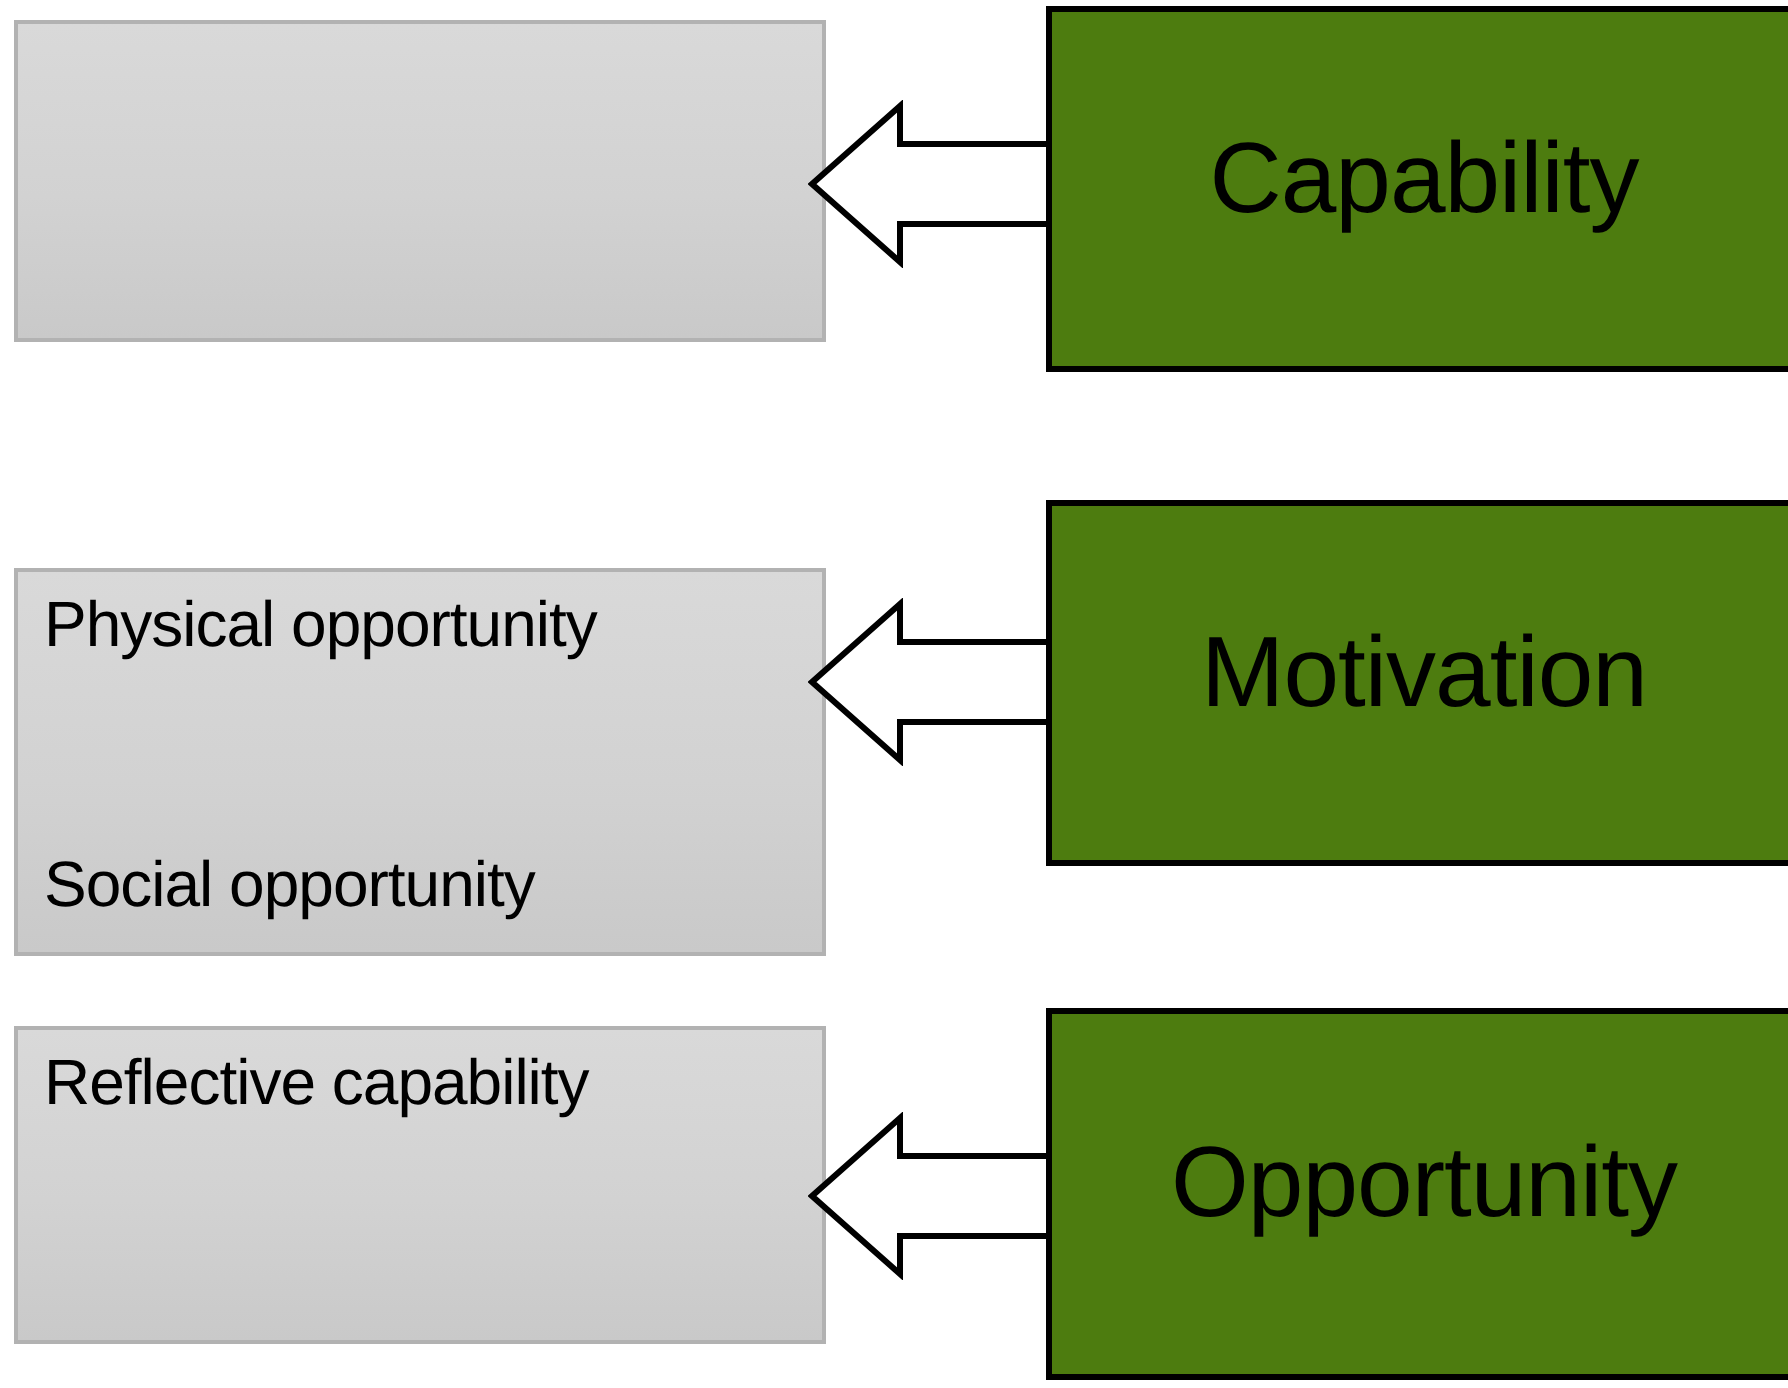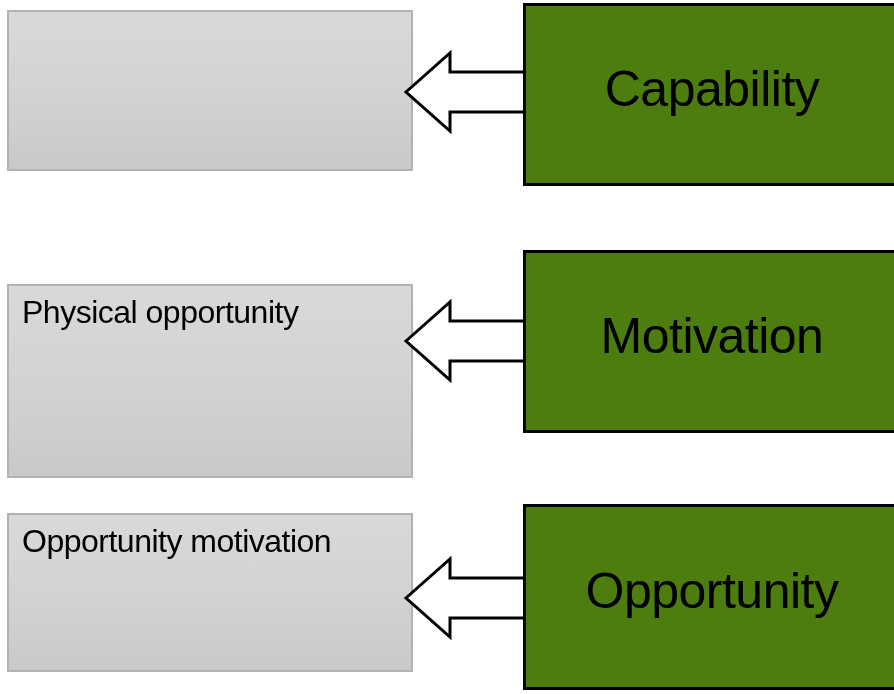--- a/index.html
+++ b/index.html
@@ -84,32 +84,33 @@
     <svg viewBox="0 0 122 84" xmlns="http://www.w3.org/2000/svg">
       <polygon points="2,42 46,3 46,22 122,22 122,62 46,62 46,81" fill="#ffffff" stroke="#000000" stroke-width="3" stroke-linejoin="miter"></polygon>
     </svg>
   </div>
   <div class="target-box row-0">
     <div class="target-label">Capability</div>
   </div>
 
   <div class="source-box row-1">
     <div class="source-label">Physical opportunity</div>
+    <div class="source-label">Social opportunity</div>
   </div>
   <div class="arrow-wrap row-1">
     <svg viewBox="0 0 122 84" xmlns="http://www.w3.org/2000/svg">
       <polygon points="2,42 46,3 46,22 122,22 122,62 46,62 46,81" fill="#ffffff" stroke="#000000" stroke-width="3" stroke-linejoin="miter"></polygon>
     </svg>
   </div>
   <div class="target-box row-1">
     <div class="target-label">Motivation</div>
   </div>
 
   <div class="source-box row-2">
-    <div class="source-label">Opportunity motivation</div>
+    <div class="source-label">Reflective capability</div>
   </div>
   <div class="arrow-wrap row-2">
     <svg viewBox="0 0 122 84" xmlns="http://www.w3.org/2000/svg">
       <polygon points="2,42 46,3 46,22 122,22 122,62 46,62 46,81" fill="#ffffff" stroke="#000000" stroke-width="3" stroke-linejoin="miter"></polygon>
     </svg>
   </div>
   <div class="target-box row-2">
     <div class="target-label">Opportunity</div>
   </div>
 

